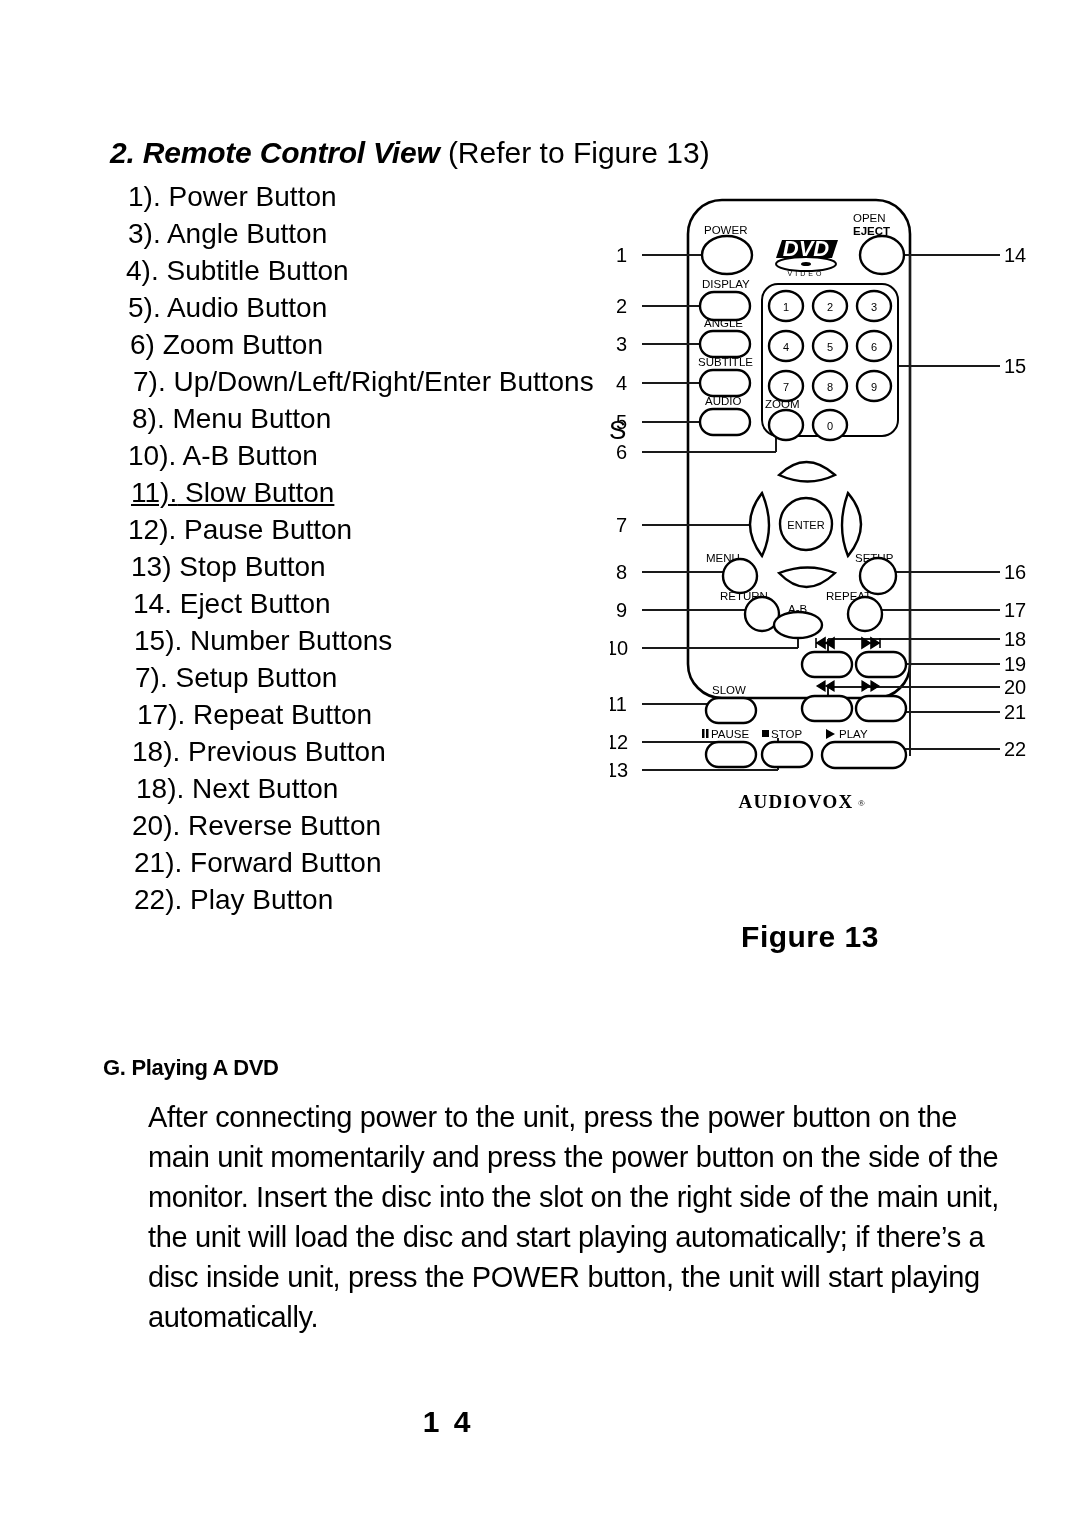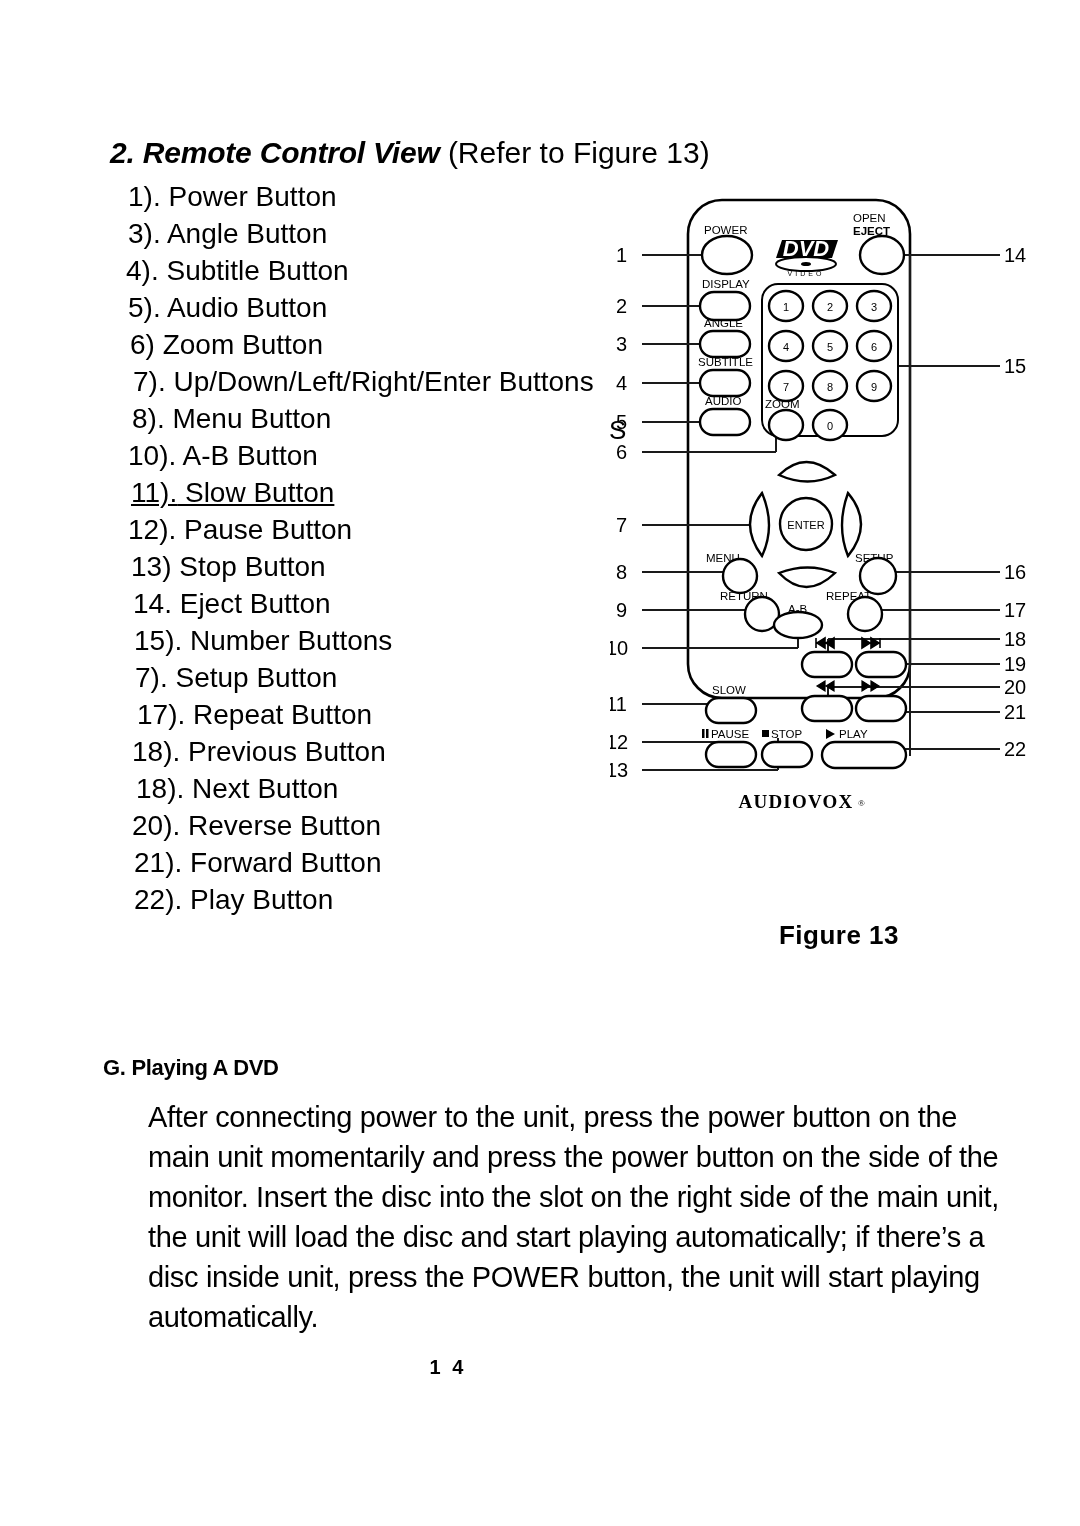--- a/index.html
+++ b/index.html
@@ -66,25 +66,25 @@
     height: 700px;
   }
   #remote-svg {
     position: absolute;
     left: 0;
     top: 0;
   }
 
   #figure-caption {
     position: absolute;
-    left: 639px;
+    left: 610px;
     top: 920px;
     width: 400px;
     text-align: center;
-    font-size: 26px;
+    font-size: 30px;
     font-weight: bold;
     letter-spacing: 0.5px;
   }
 
   
   #playing-heading {
     position: absolute;
     left: 103px;
     top: 1055px;
     font-size: 22px;
@@ -101,24 +101,24 @@
     line-height: 40px;
     text-align: left;
     letter-spacing: -0.35px;
   }
   #playing-body p { margin: 0; }
 
   
   #page-number {
     position: absolute;
     left: 0;
-    top: 1356px;
+    top: 1405px;
     width: 896px;
     text-align: center;
-    font-size: 20px;
+    font-size: 30px;
     font-weight: bold;
     letter-spacing: 3px;
   }
 </style>
 </head>
 <body>
 
 <div id="section-heading">
   <span class="bolditalic">2. Remote Control View</span><span class="plain"> (Refer to Figure 13)</span>
 </div>

